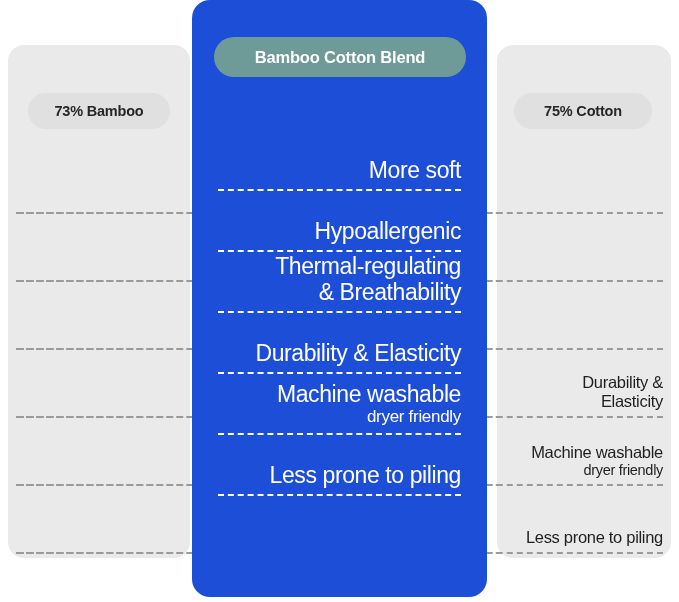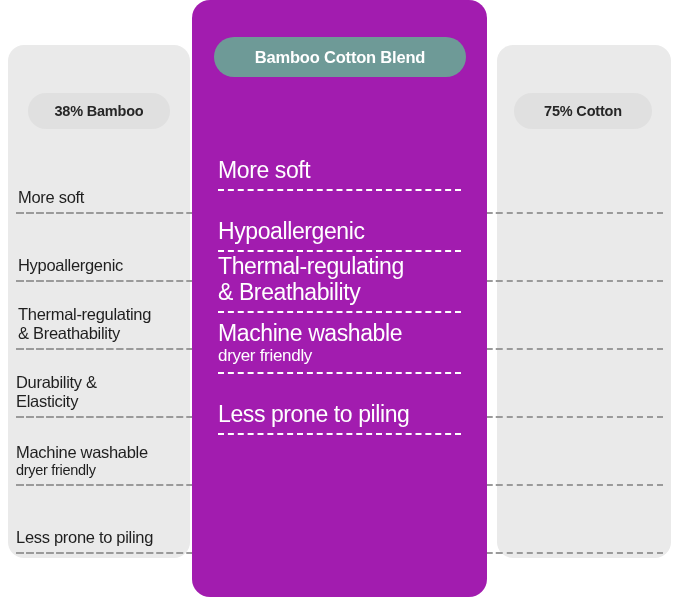--- a/index.html
+++ b/index.html
@@ -19,21 +19,21 @@
     border-radius: 16px;
   }
   #panel-left  { left: 8px;   width: 182px; }
   #panel-right { left: 497px; width: 174px; }
 
   
   #panel-center {
     position: absolute;
     left: 192px; top: 0px;
     width: 295px; height: 597px;
-    background: #a21caf;
+    background: #1d4ed8;
     border-radius: 18px;
     padding-left: 16px;
   }
 
   
   .pill {
     position: absolute;
     display: flex; align-items: center; justify-content: center;
     border-radius: 22px;
     font-weight: bold;
@@ -62,21 +62,21 @@
     left: 0; right: 0;
     display: flex; flex-direction: column;
   }
   #rows-left  { left: 18px;  right: 18px; top: 146px; }
   #rows-right { left: 16px;  right: 16px; top: 146px; }
   #rows-center{ left: 26px;  right: 26px; top: 130px; }
 
   .row {
     display: flex;
     flex-direction: column;
-    align-items: flex-start;
+    align-items: flex-end;
     justify-content: flex-end;
     text-align: center;
   }
   .row-side   { height: 68px; border-bottom: 2px dashed #9a9a9a; padding-bottom: 5px; }
   .row-center { height: 61px; border-bottom: 2px dashed #ffffff; padding-bottom: 6px; }
 
   .feat-side {
     color: #1f1f1f;
     font-size: 16.5px;
     line-height: 1.16;
@@ -92,21 +92,21 @@
   .sub-center { color: #ffffff; font-size: 17px;   line-height: 1.15; letter-spacing: -0.3px; }
   .empty { visibility: hidden; }
 </style>
 </head>
 <body>
 
 <div id="stage">
 
   <div id="panel-left" class="side-panel"></div>
 
-  <div id="pill-left" class="pill pill-side">38% Bamboo</div>
+  <div id="pill-left" class="pill pill-side">73% Bamboo</div>
 
   <div id="rows-left" class="rows">
     <div class="row row-side">
       <div class="feat-side">More soft</div>
     </div>
     <div class="row row-side">
       <div class="feat-side">Hypoallergenic</div>
     </div>
     <div class="row row-side">
       <div class="feat-side">Thermal-regulating</div>
@@ -159,20 +159,23 @@
         <div class="feat-center">More soft</div>
       </div>
       <div class="row row-center">
         <div class="feat-center">Hypoallergenic</div>
       </div>
       <div class="row row-center">
         <div class="feat-center">Thermal-regulating</div>
         <div class="feat-center">&amp; Breathability</div>
       </div>
       <div class="row row-center">
+        <div class="feat-center">Durability &amp; Elasticity</div>
+      </div>
+      <div class="row row-center">
         <div class="feat-center">Machine washable</div>
         <div class="sub-center">dryer friendly</div>
       </div>
       <div class="row row-center">
         <div class="feat-center">Less prone to piling</div>
       </div>
     </div>
 
   </div>
 

